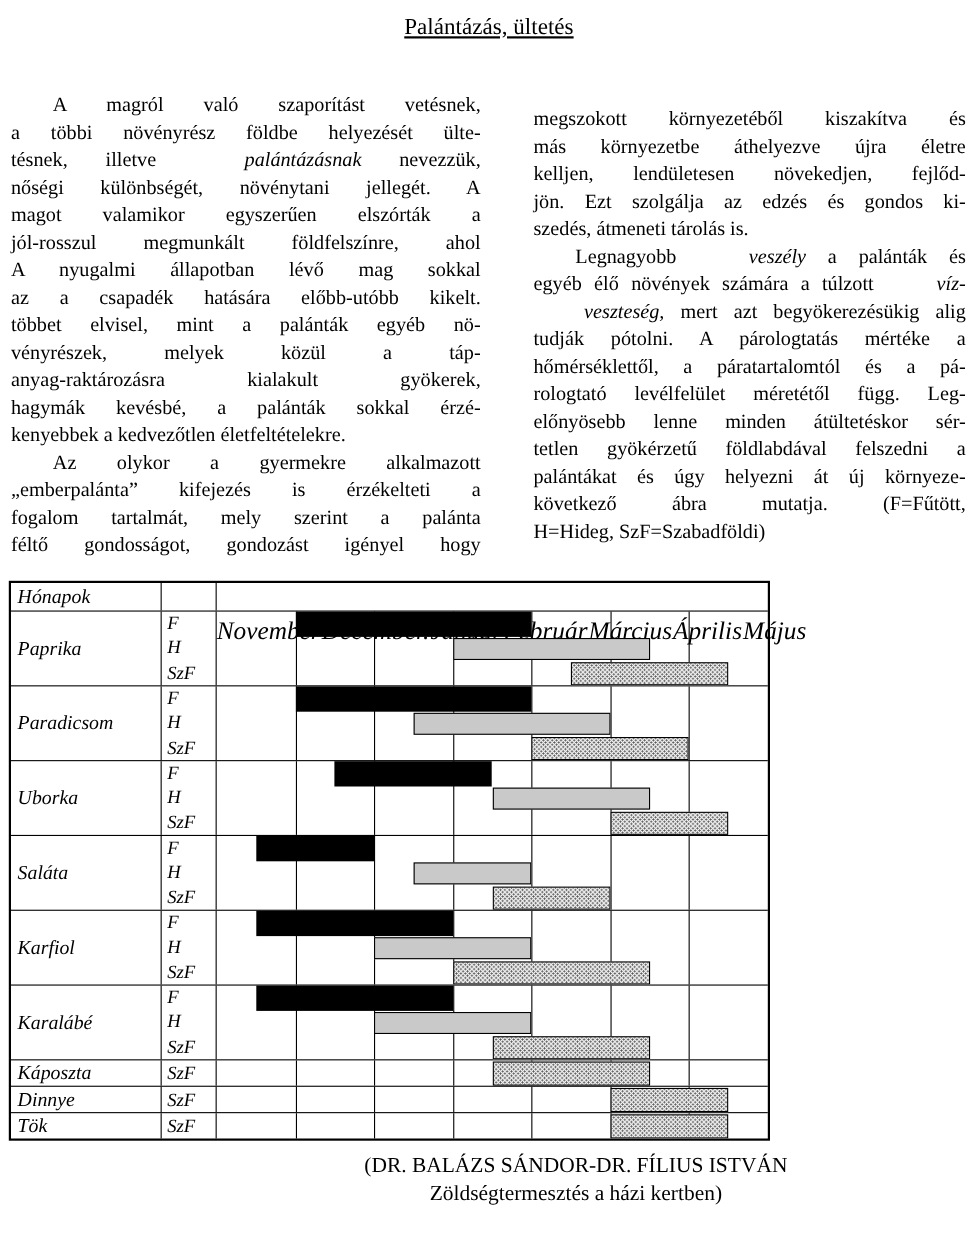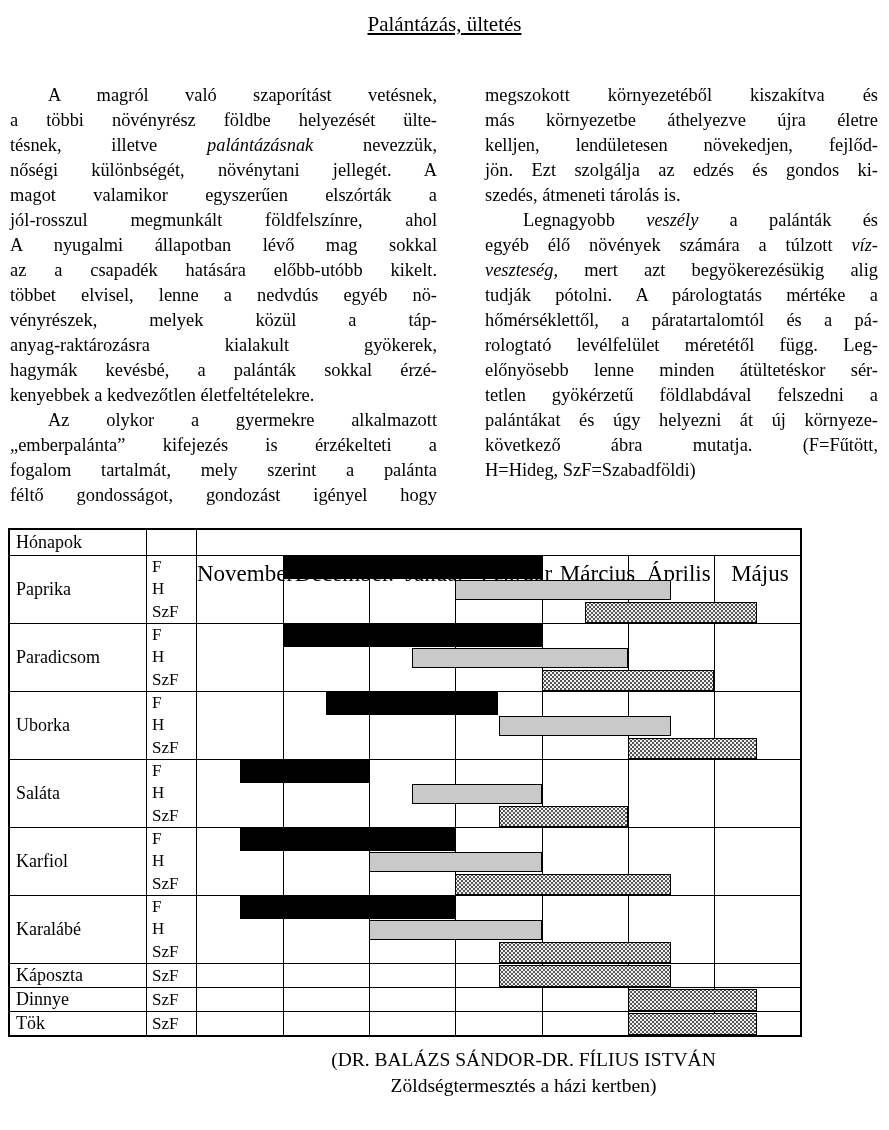--- a/index.html
+++ b/index.html
@@ -5,33 +5,33 @@
   html,body{margin:0;padding:0;}
   body{
     width:889px;height:1130px;background:#ffffff;color:#000;
     font-family:"Liberation Serif", serif;
     position:relative;overflow:hidden;
   }
   .title{
     margin:12px 0 0 0;text-align:center;font-size:21px;
     text-decoration:underline;font-weight:normal;
   }
-  .columns{display:flex;margin-top:46px;padding-left:10px;}
+  .columns{display:flex;margin-top:46px;padding-left:10px;align-items:center;}
   .col{font-size:18.4px;line-height:25px;}
   .col-left{width:427px;margin-right:48px;}
   .col-right{width:393px;}
   .tline{text-align:justify;text-align-last:justify;white-space:normal;}
   .tline.flush{text-align-last:left;}
   .tline.indent{text-indent:38px;}
-  .tline i{font-style:italic;}
+  .tline i{font-style:italic;margin-left:46px;}
 
   
   .gantt{
-    margin:20px 0 0 8px;width:794px;box-sizing:border-box;
-    border:2px solid #000;font-size:18px;
+    margin:20px 0 0 8px;width:692px;box-sizing:border-box;
+    border:2px solid #000;font-size:18px;font-style:italic;
   }
   .g-row{display:flex;border-top:1px solid #000;box-sizing:border-box;}
   .g-header{border-top:none;height:25px;}
   .g-group{height:68px;}
   .g-single{height:24px;}
   .c-label{
     width:137px;flex:0 0 137px;border-right:1px solid #000;box-sizing:border-box;
     display:flex;align-items:center;padding-left:6px;
   }
   .c-type{
@@ -63,21 +63,21 @@
 <div class="columns">
   <div class="col col-left">
       <div class="tline indent">A magról való szaporítást vetésnek,</div>
       <div class="tline">a többi növényrész földbe helyezését ülte-</div>
       <div class="tline">tésnek, illetve <i>palántázásnak</i> nevezzük,</div>
       <div class="tline">nőségi különbségét, növénytani jellegét. A</div>
       <div class="tline">magot valamikor egyszerűen elszórták a</div>
       <div class="tline">jól-rosszul megmunkált földfelszínre, ahol</div>
       <div class="tline">A nyugalmi állapotban lévő mag sokkal</div>
       <div class="tline">az a csapadék hatására előbb-utóbb kikelt.</div>
-      <div class="tline">többet elvisel, lenne a nedvdús egyéb nö-</div>
+      <div class="tline">többet elvisel, mint a palánták egyéb nö-</div>
       <div class="tline">vényrészek, melyek közül a táp-</div>
       <div class="tline">anyag-raktározásra kialakult gyökerek,</div>
       <div class="tline">hagymák kevésbé, a palánták sokkal érzé-</div>
       <div class="tline flush">kenyebbek a kedvezőtlen életfeltételekre.</div>
       <div class="tline indent">Az olykor a gyermekre alkalmazott</div>
       <div class="tline">„emberpalánta” kifejezés is érzékelteti a</div>
       <div class="tline">fogalom tartalmát, mely szerint a palánta</div>
       <div class="tline">féltő gondosságot, gondozást igényel hogy</div>
     </div>
   <div class="col col-right">

